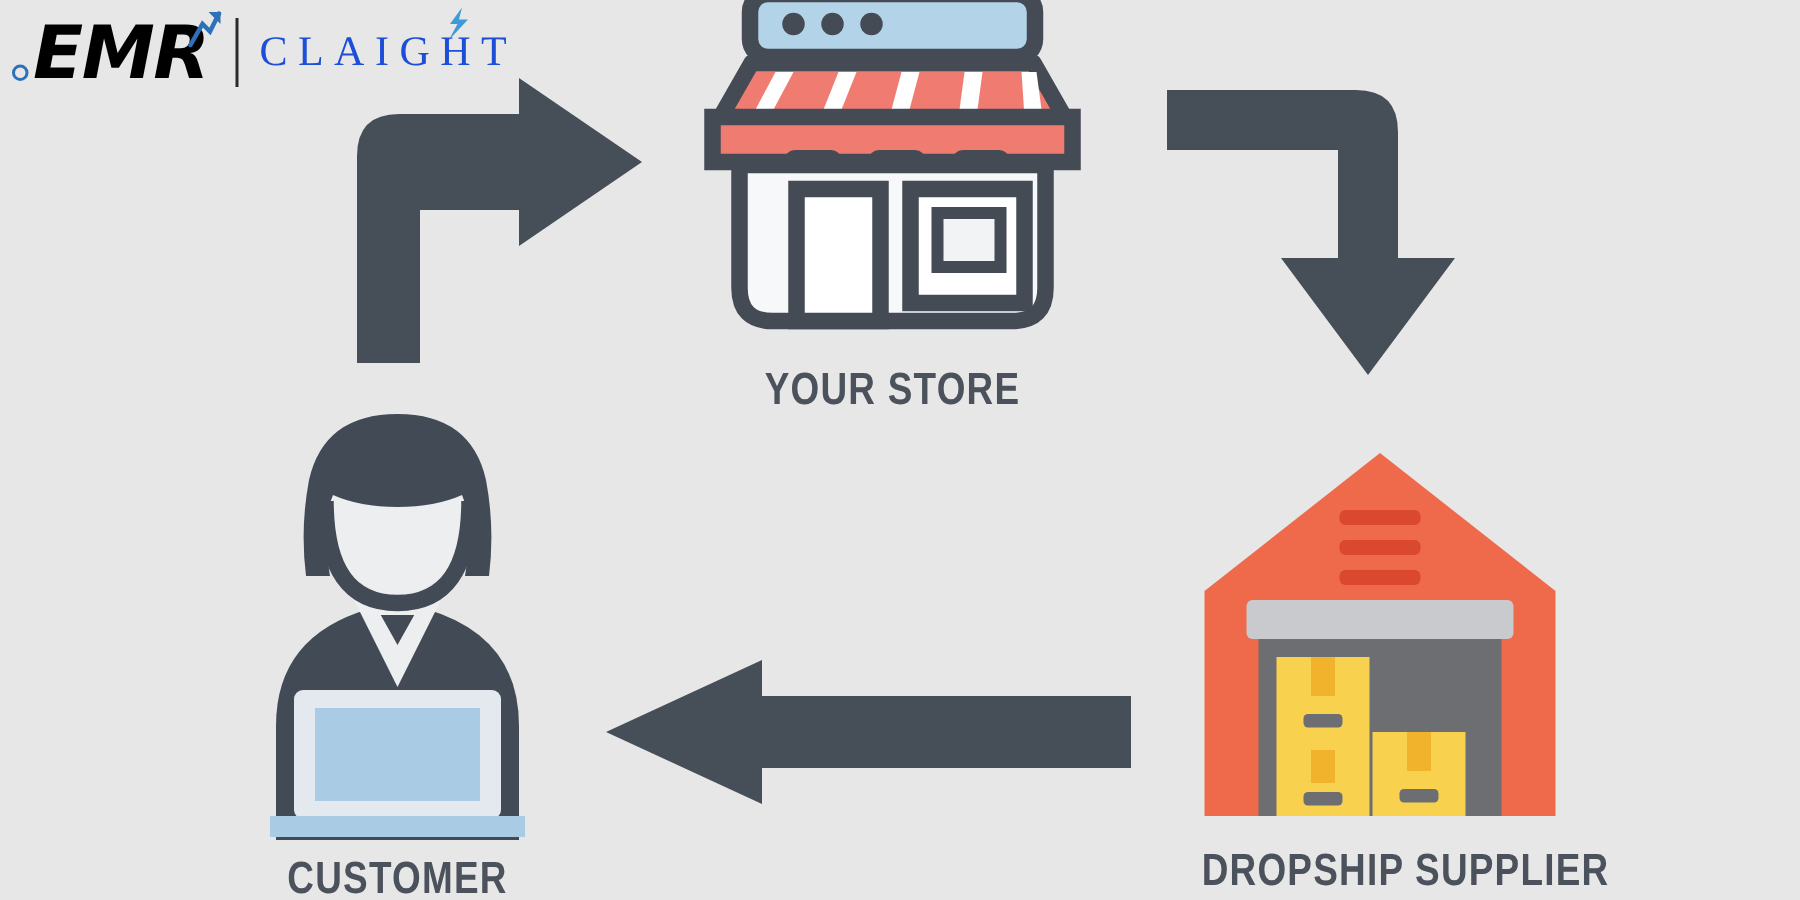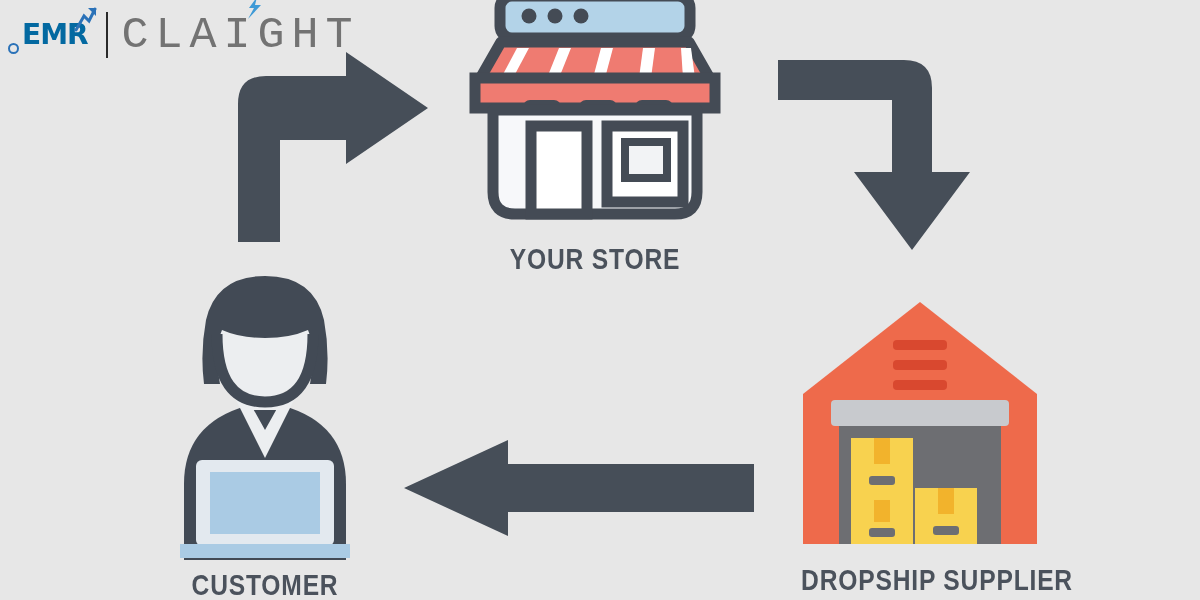--- a/index.html
+++ b/index.html
@@ -9,37 +9,37 @@
     font-family:"Liberation Sans", sans-serif;
     position:relative;
   }
   #stage{position:absolute;inset:0;width:1200px;height:600px;}
 
   
   .logo{position:absolute;left:8px;top:8px;height:54px;display:flex;align-items:center;}
   .logo-emr-wrap{position:relative;display:flex;align-items:center;height:54px;padding-left:14px;}
   .logo-emr{
     font-family:"DejaVu Sans", sans-serif;
-    font-weight:bold;
-    font-size:28px;letter-spacing:-1px;
-    color:#0369a1;line-height:1;
+    font-weight:bold;font-style:italic;
+    font-size:49px;letter-spacing:-1px;
+    color:#000000;line-height:1;
   }
   .logo-dot{
     position:absolute;left:0px;bottom:8px;
     width:11px;height:11px;border-radius:50%;
     border:2.5px solid #2b72b8;box-sizing:border-box;background:transparent;
   }
   .logo-arrow{position:absolute;right:-10px;top:-2px;width:26px;height:26px;}
   .logo-divider{
     width:2px;height:46px;background:#2a2a2a;margin:0 14px 0 18px;
   }
   .logo-claight{
-    font-family:Liberation Mono, monospace;
-    font-weight:300;font-size:45px;letter-spacing:7px;
-    color:#737373;line-height:1;position:relative;
+    font-family:Liberation Serif, serif;
+    font-weight:300;font-size:28px;letter-spacing:7px;
+    color:#1d4ed8;line-height:1;position:relative;
   }
   .logo-spark{position:absolute;left:123px;top:-16px;width:20px;height:22px;}
 
   
   .node{position:absolute;}
   .node-label{
     font-family:"Liberation Sans Narrow","Liberation Sans",sans-serif;
     font-weight:bold;
     font-size:30px;
     letter-spacing:1px;

